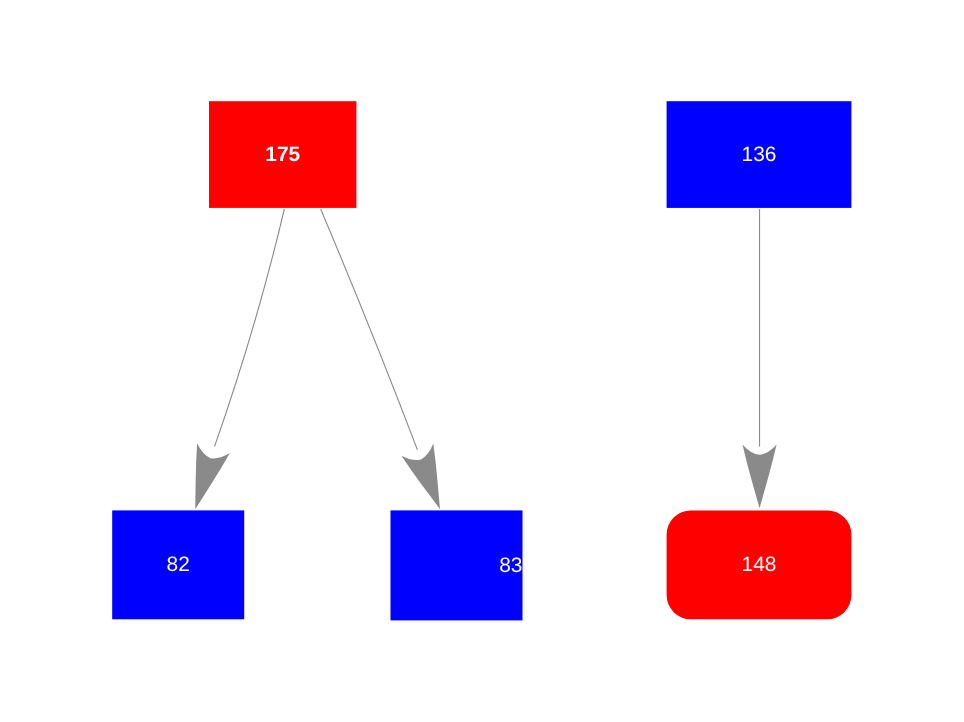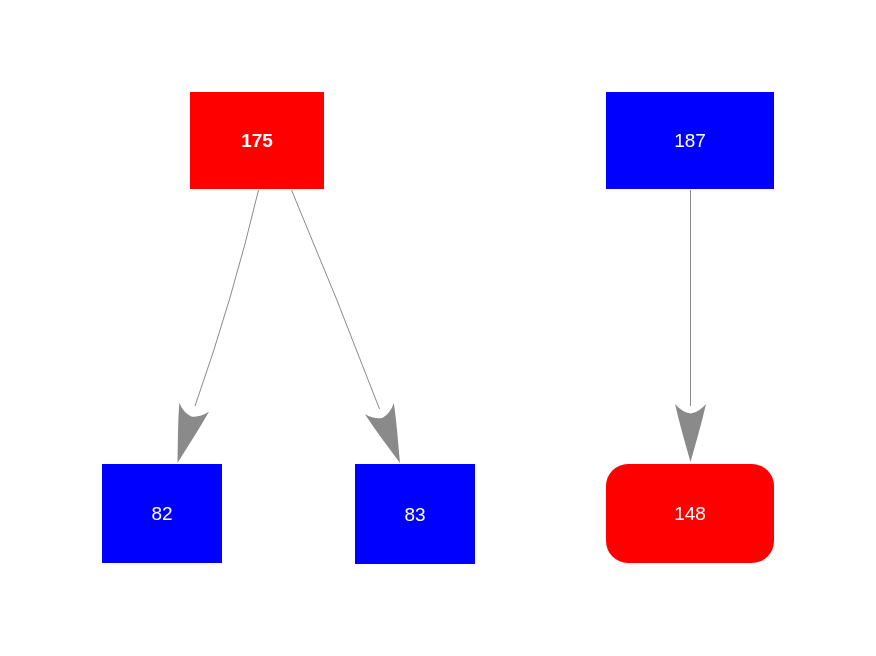--- a/index.html
+++ b/index.html
@@ -56,28 +56,28 @@
 
     <path d="M690.5 190 L690.5 406" fill="none" stroke-width="1" stroke="#8a8a8a"></path>
     <path d="M0 0 C-5 -18 -11 -38 -15.5 -58 Q-8 -49.5 0 -48.5 Q8 -49.5 15.5 -58 C11 -38 5 -18 0 0 Z" transform="translate(690.5,462)" stroke="none" fill="#8a8a8a"></path>
   </svg>
 
   <div class="node node-root-left" style="background-color: rgb(255, 0, 0); color: rgb(255, 255, 255);">
     <span class="node-label">175</span>
   </div>
 
   <div class="node node-root-right" style="background-color: rgb(0, 0, 255); color: rgb(255, 255, 255);">
-    <span class="node-label">187</span>
+    <span class="node-label">136</span>
   </div>
 
   <div class="node node-child-a" style="background-color: rgb(0, 0, 255); color: rgb(255, 255, 255);">
     <span class="node-label">82</span>
   </div>
 
-  <div class="node node-child-b" style="background-color: rgb(0, 0, 255); color: rgb(255, 255, 255);">
+  <div class="node node-child-b" style="background-color: rgb(0, 0, 255); color: rgb(255, 255, 255); justify-content: flex-end;">
     <span class="node-label">83</span>
   </div>
 
   <div class="node node-child-c" style="background-color: rgb(255, 0, 0); color: rgb(255, 255, 255);">
     <span class="node-label">148</span>
   </div>
 
 </div>
 
 </body></html>

